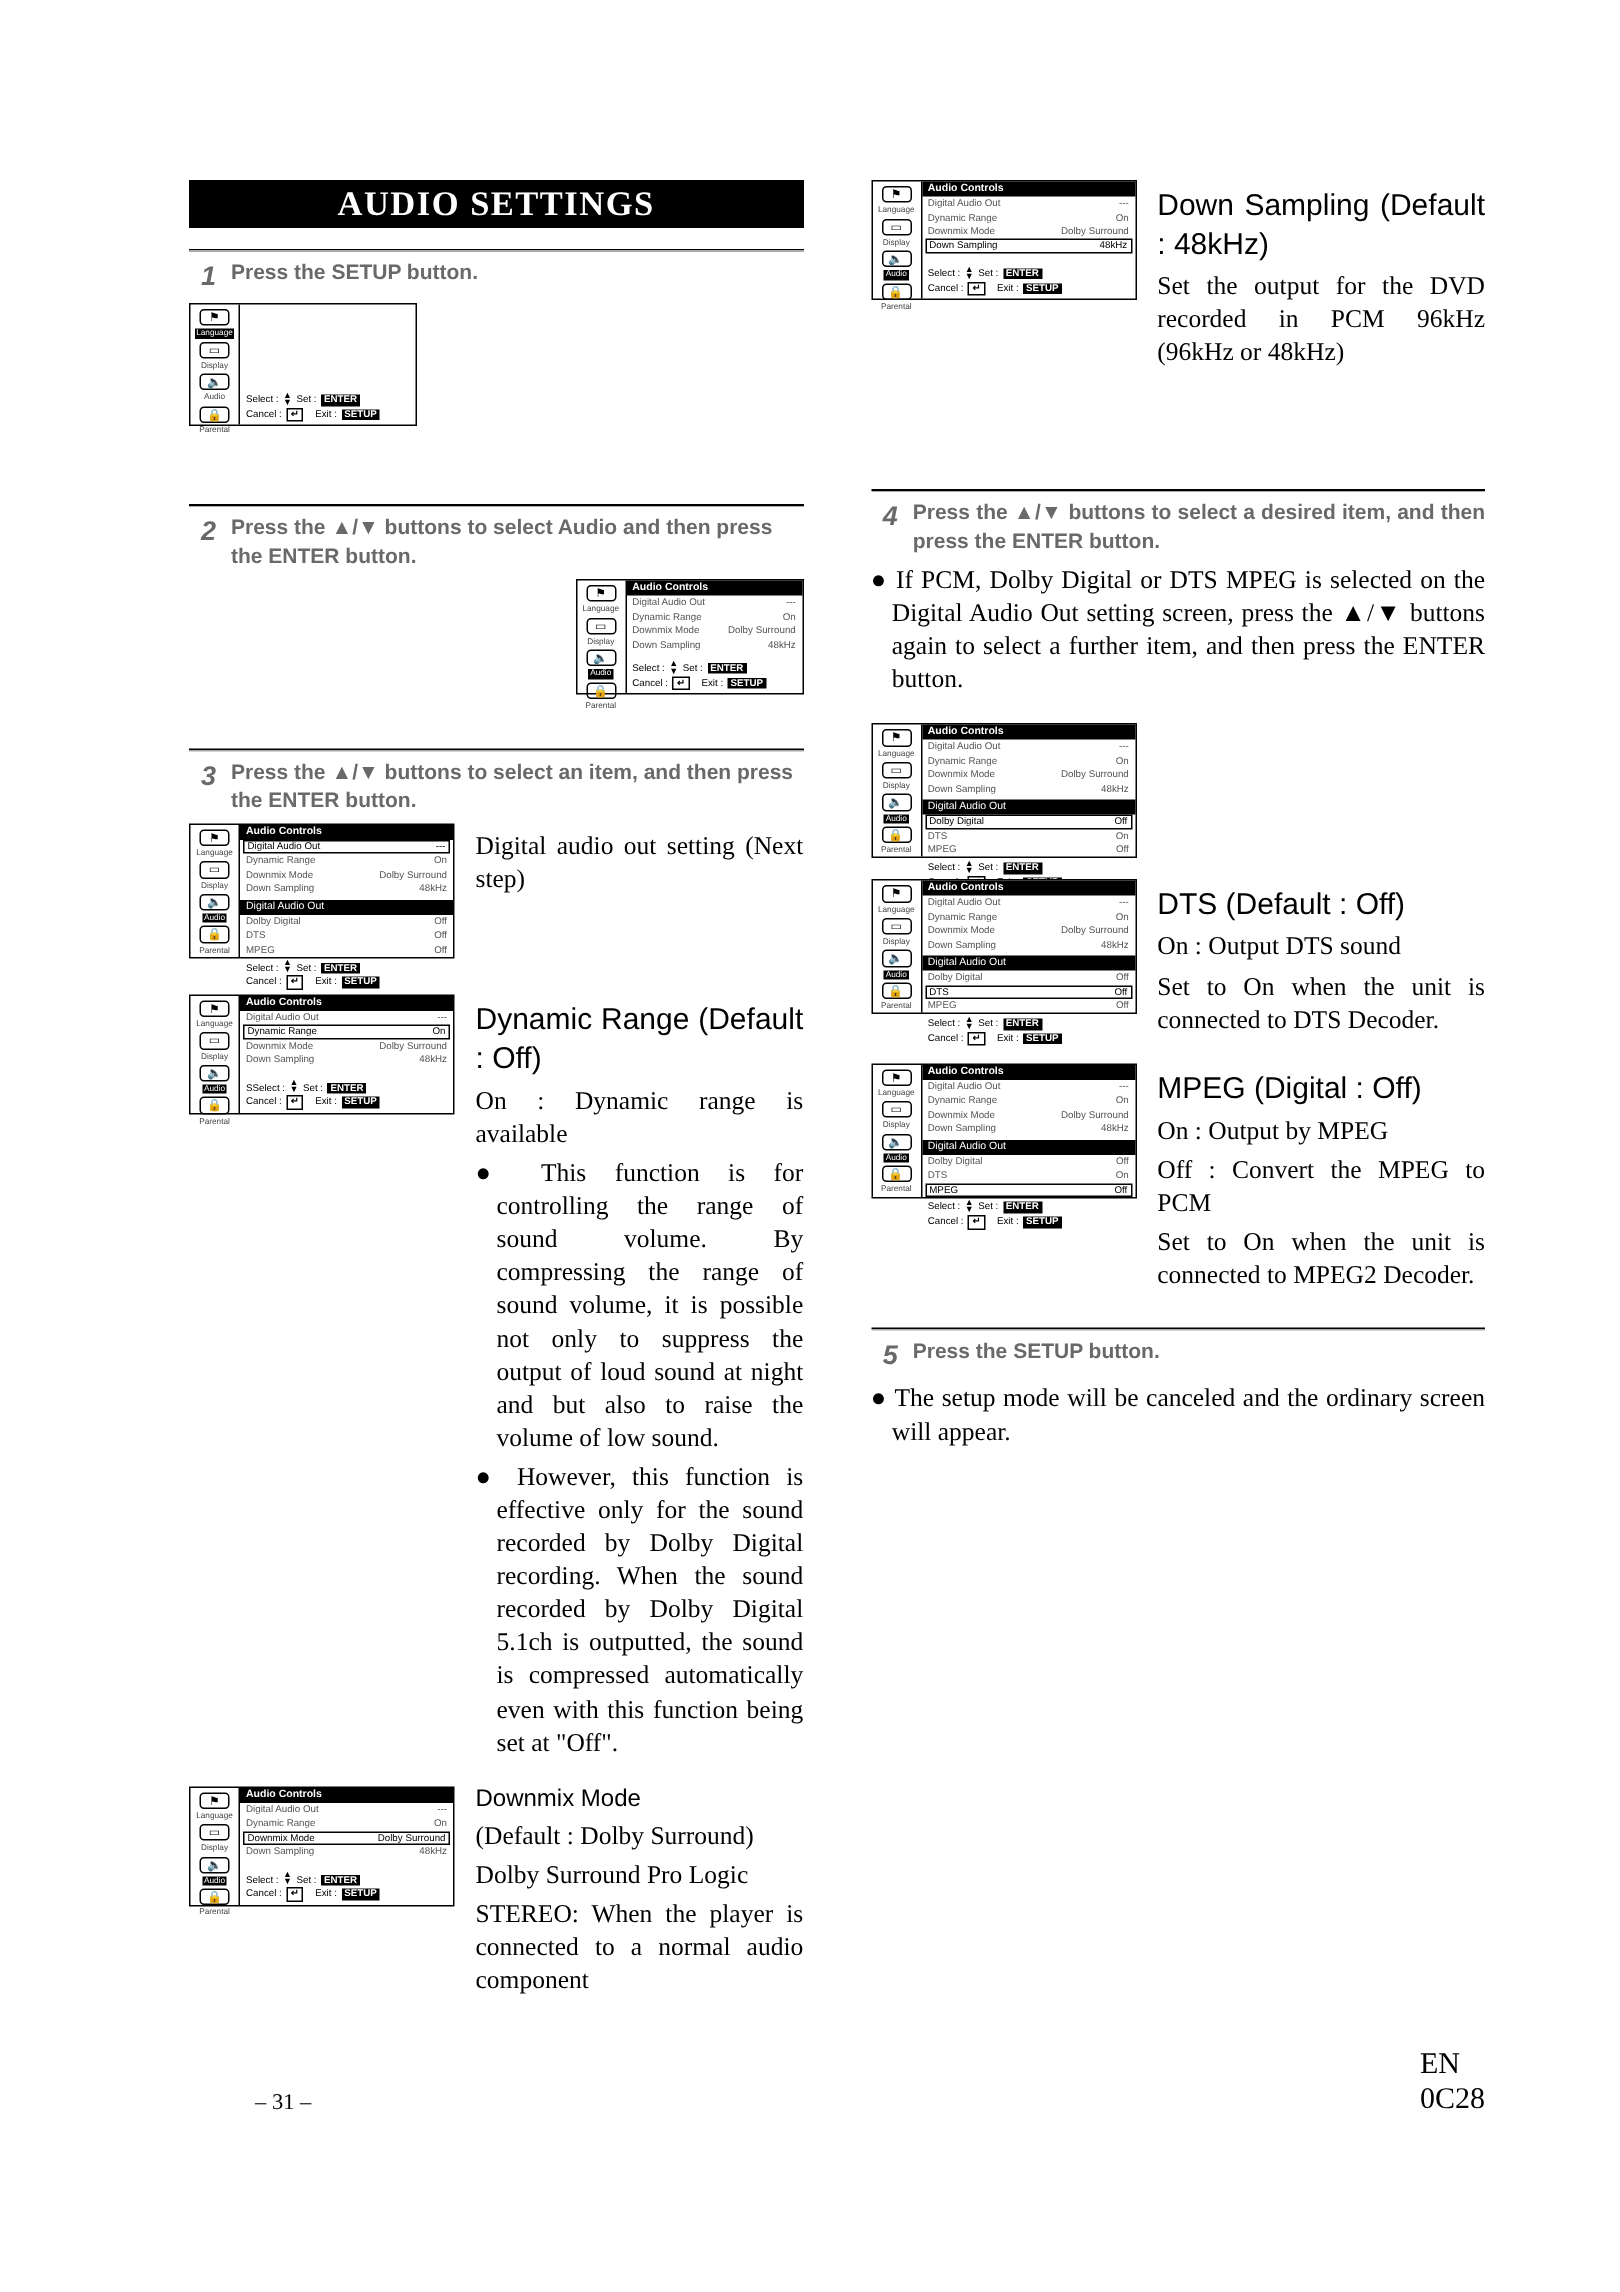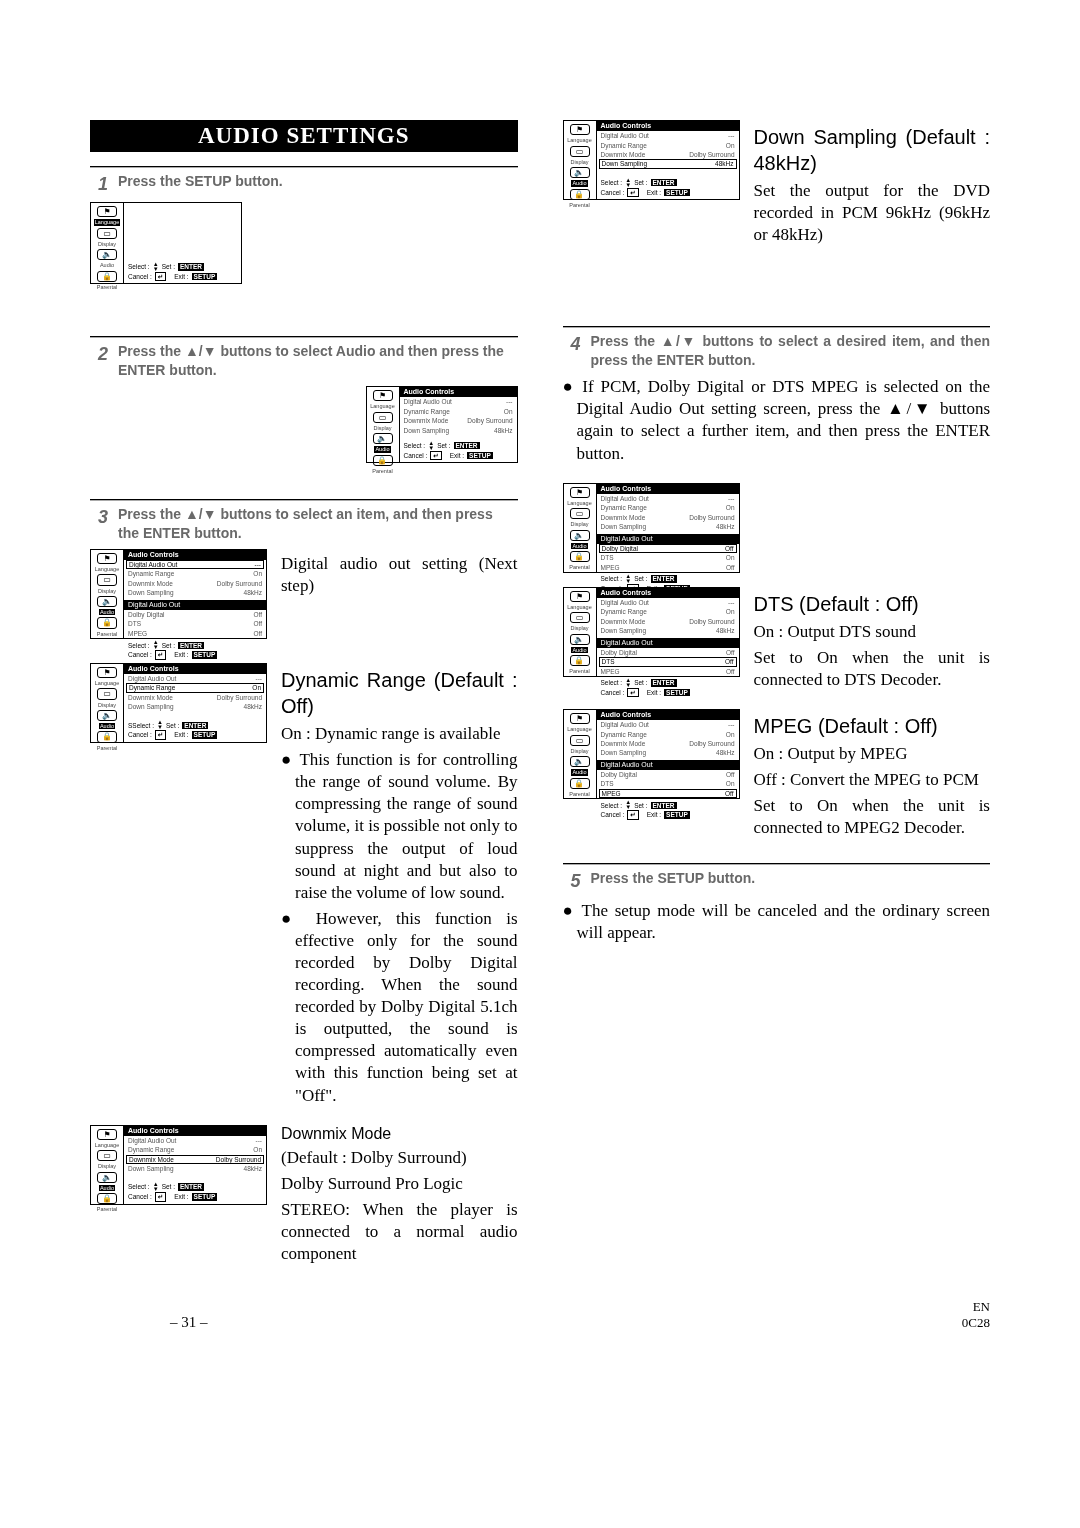--- a/index.html
+++ b/index.html
@@ -11,20 +11,21 @@
     width: 1080px;
   }
   .page {
     width: 1080px;
     padding: 120px 90px 40px 90px;
     box-sizing: border-box;
   }
   .cols {
     display: flex;
     gap: 45px;
+    margin-left: 36px;
   }
   .col {
     flex: 1;
     min-width: 0;
   }
   .title-banner {
     background: #000;
     color: #fff;
     font-weight: bold;
     font-size: 23px;
@@ -125,21 +126,21 @@
   .flex-row .desc{flex:1;}
 
   .footer {
     margin-top: 30px;
     display:flex;
     justify-content:space-between;
     align-items:flex-end;
     font-size:15px;
   }
   .footer .center{flex:1;text-align:left;}
-  .footer .right{text-align:right;font-size:13px;}
+  .footer .right{font-size:20px;}
 </style>
 </head>
 <body>
 
 <div class="page">
   <div class="cols">
 
     <div class="col">
       <div class="title-banner">AUDIO SETTINGS</div>
 
@@ -624,21 +625,21 @@
                   <span>Select :</span>
                   <span class="arrowpair">▲<br>▼</span> 
                   <span>Set :</span> 
                   <span class="kbox">ENTER</span>
                 </div>
               <div><span>Cancel :</span> <span class="kbox inv">↵</span> &nbsp;<span>Exit :</span> <span class="kbox">SETUP</span></div>
             </div>
           </div>
         </div>
         <div class="desc">
-          <div class="body-text"><span class="sub-head-inline">MPEG (Default : Off)</span></div>
+          <div class="body-text"><span class="sub-head-inline">MPEG (Digital : Off)</span></div>
           <div class="body-text">On : Output by MPEG</div>
           <div class="body-text">Off : Convert the MPEG to PCM</div>
           <div class="body-text">Set to On when the unit is connected to MPEG2 Decoder.</div>
         </div>
       </div>
 
       <div class="gap8"></div>
 
       <div class="step-rule"></div>
       <div class="step-line">

